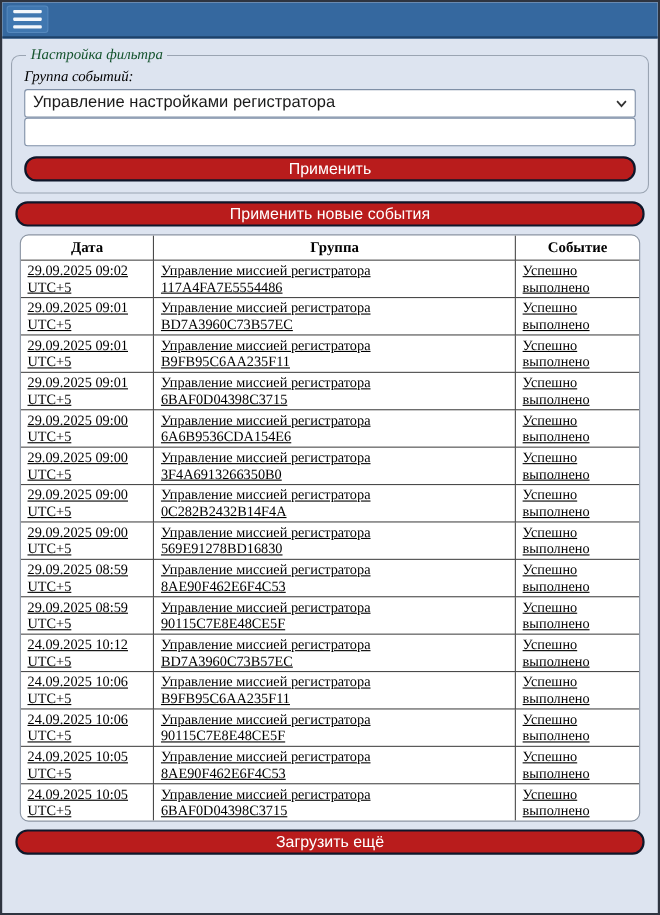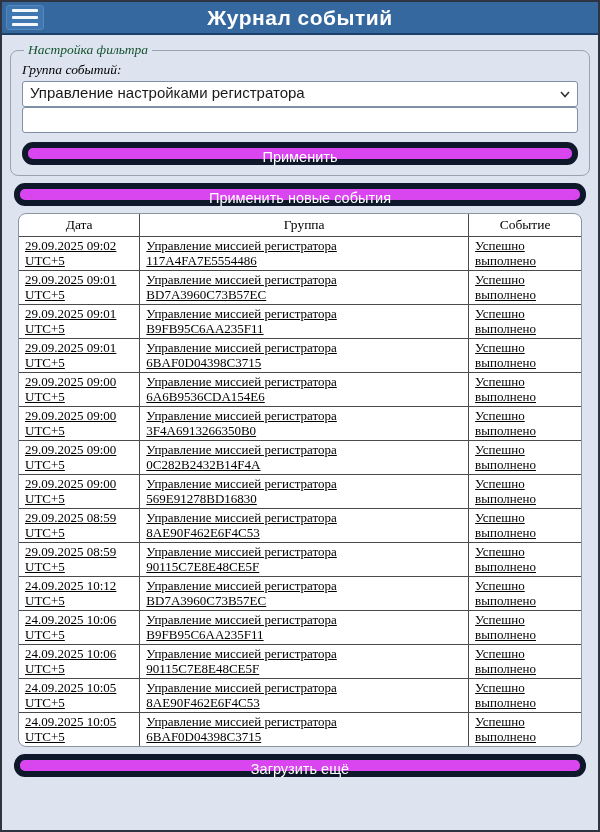--- a/index.html
+++ b/index.html
@@ -105,23 +105,23 @@
     font-size: 15px;
     background: #ffffff;
     border: 1px solid #7f8fa6;
     border-radius: 3px;
     padding: 0 7px;
   }
   .btn {
     display: block;
     width: 100%;
     height: 23px;
-    background: #d946ef;
+    background: #b91c1c;
     color: #ffffff;
-    border: 6px solid #0f172a;
+    border: 2px solid #0f172a;
     border-radius: 11px;
     font-family: "Liberation Sans", sans-serif;
     font-size: 14.5px;
     line-height: 18px;
     text-align: center;
     cursor: pointer;
   }
   .apply-btn { margin-top: 9px; }
   .action-btn { margin: 7px 12px 0 12px; width: calc(100% - 24px); flex: 0 0 auto; }
 
@@ -135,21 +135,21 @@
     flex: 0 0 auto;
   }
   table {
     width: 100%;
     border-collapse: collapse;
     font-size: 13px;
     color: #000;
   }
   th {
     font-size: 13.5px;
-    font-weight: normal;
+    font-weight: bold;
     text-align: center;
     padding: 3px 2px;
     border: 1px solid #4a4a4a;
   }
   td {
     border: 1px solid #4a4a4a;
     padding: 1px 6px 2px 6px;
     vertical-align: top;
     line-height: 15px;
     text-decoration: underline;
@@ -161,21 +161,20 @@
 </style>
 </head>
 <body>
 
 <header class="app-header">
   <button class="menu-btn">
     <span></span>
     <span></span>
     <span></span>
   </button>
-  <div class="app-title">Журнал событий</div>
 </header>
 
 <fieldset class="filter-fieldset">
   <legend>Настройка фильтра</legend>
 
   <label class="field-label">Группа событий:</label>
   <div class="select-wrap">
     <select class="group-select">
       <option>Управление настройками регистратора</option>
     </select>

